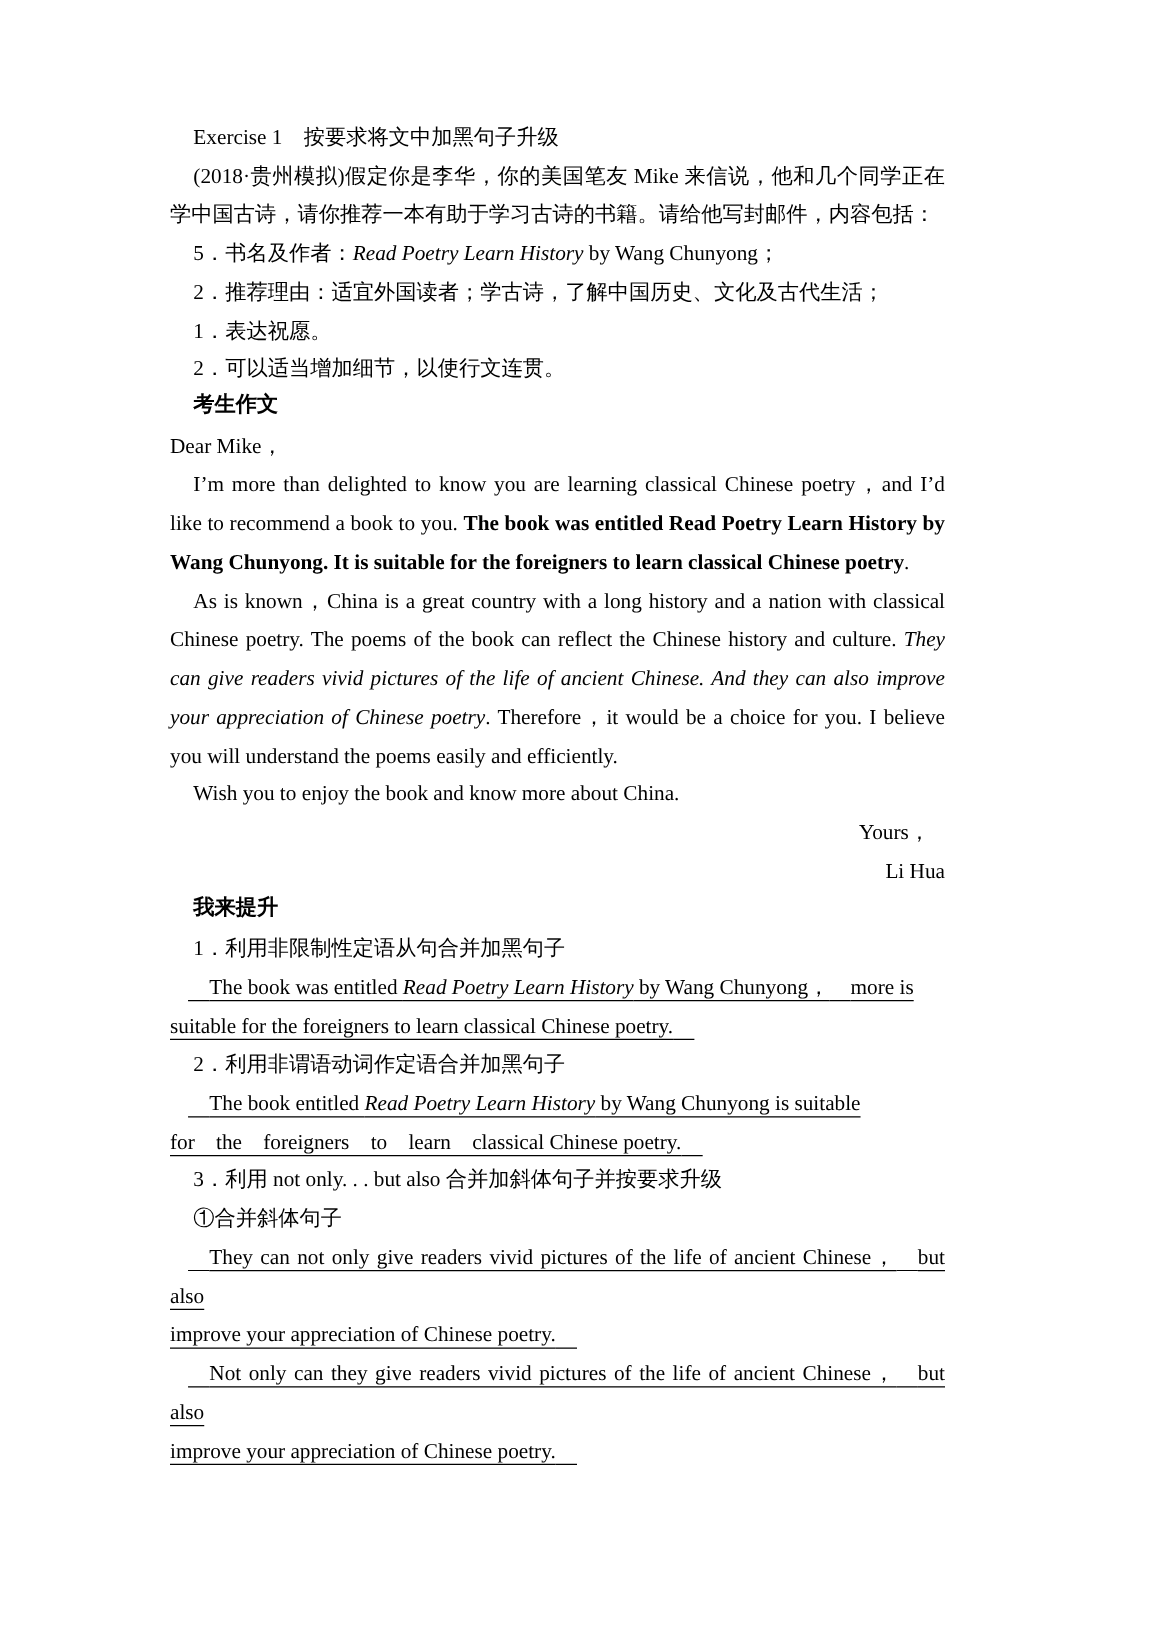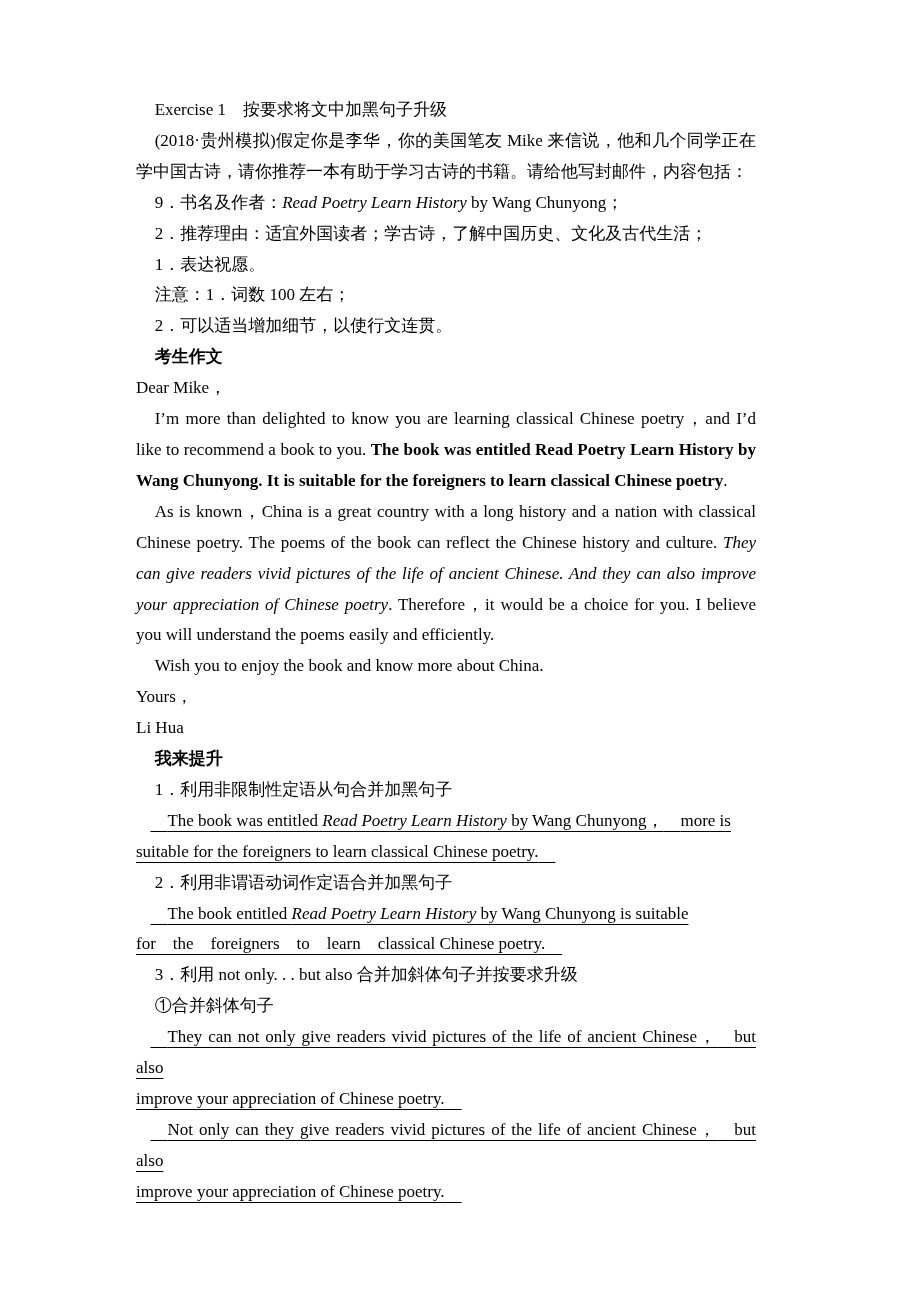--- a/index.html
+++ b/index.html
@@ -18,47 +18,46 @@
     background: #ffffff;
   }
   p {
     margin: 0;
     line-height: 30.9px;
     text-align: left;
   }
   .indent { text-indent: 1.1em; }
   .justify { text-align: justify; }
   .heading {
-    font-family: Liberation Sans, sans-serif;
+    font-family: Liberation Mono, monospace;
     font-weight: 700;
   }
-  .right { text-align: left; }
+  .right { text-align: right; }
   .closing-pad { padding-right: 12px; }
   .answer {
     text-indent: 0.85em;
     text-align: justify;
     text-decoration-line: underline;
     text-decoration-thickness: 1px;
     text-underline-offset: 5px;
   }
   .seg-n { }
   .seg-b { font-weight: 700; }
   .seg-i { font-style: italic; }
 </style>
 </head>
 <body>
 
 <div class="page">
 
   <p class="indent">Exercise 1　按要求将文中加黑句子升级</p>
   <p class="indent justify">(2018·贵州模拟)假定你是李华，你的美国笔友 Mike 来信说，他和几个同学正在学中国古诗，请你推荐一本有助于学习古诗的书籍。请给他写封邮件，内容包括：</p>
-  <p class="indent"><span class="seg-n">9．书名及作者：</span><span class="seg-i">Read Poetry Learn History</span><span class="seg-n"> by Wang Chunyong；</span></p>
+  <p class="indent"><span class="seg-n">5．书名及作者：</span><span class="seg-i">Read Poetry Learn History</span><span class="seg-n"> by Wang Chunyong；</span></p>
   <p class="indent">2．推荐理由：适宜外国读者；学古诗，了解中国历史、文化及古代生活；</p>
   <p class="indent">1．表达祝愿。</p>
-  <p class="indent">注意：1．词数 100 左右；</p>
   <p class="indent">2．可以适当增加细节，以使行文连贯。</p>
 
   <p class="indent heading">考生作文</p>
   <p>Dear Mike，</p>
   <p class="indent justify"><span class="seg-n">I’m more than delighted to know you are learning classical Chinese poetry，and I’d like to recommend a book to you. </span><span class="seg-b">The book was entitled Read Poetry Learn History by Wang Chunyong. It is suitable for the foreigners to learn classical Chinese poetry</span><span class="seg-n">.</span></p>
   <p class="indent justify"><span class="seg-n">As is known，China is a great country with a long history and a nation with classical Chinese poetry. The poems of the book can reflect the Chinese history and culture. </span><span class="seg-i">They can give readers vivid pictures of the life of ancient Chinese. And they can also improve your appreciation of Chinese poetry</span><span class="seg-n">. Therefore，it would be a choice for you. I believe you will understand the poems easily and efficiently.</span></p>
   <p class="indent">Wish you to enjoy the book and know more about China.</p>
   <p class="right closing-pad">Yours，</p>
   <p class="right">Li Hua</p>
 

